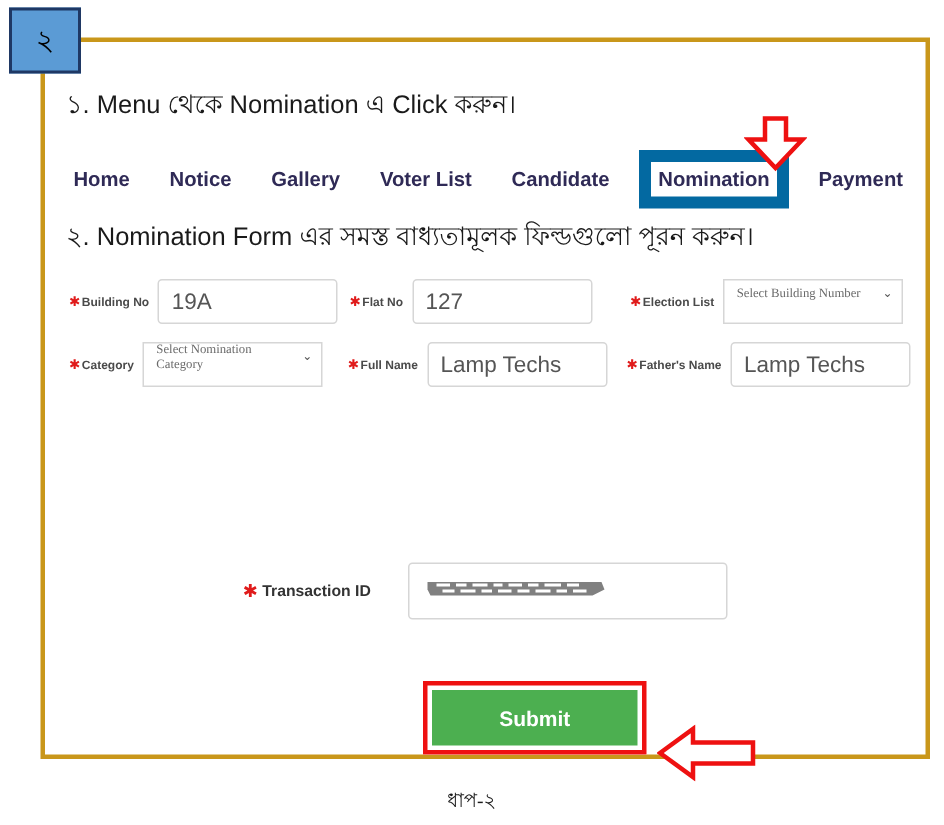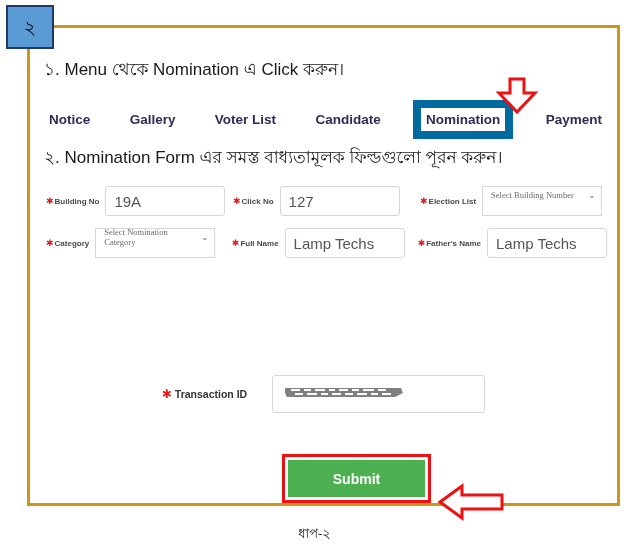--- a/index.html
+++ b/index.html
@@ -254,20 +254,21 @@
 
 <div id="step-badge">
   <span class="badge-num">২</span>
 </div>
 
 <div id="frame">
 
   <div class="instr" id="instr-1">১. Menu থেকে Nomination এ Click করুন।</div>
 
   <div id="nav-menu">
+    <div class="nav-item">Home</div>
     <div class="nav-item">Notice</div>
     <div class="nav-item">Gallery</div>
     <div class="nav-item">Voter List</div>
     <div class="nav-item">Candidate</div>
     <div class="nav-item highlight">Nomination</div>
     <div class="nav-item">Payment</div>
   </div>
 
   <svg id="arrow-down" viewBox="0 0 42 38" xmlns="http://www.w3.org/2000/svg">
     <polygon points="14,2 28,2 28,16 39,16 21,35 3,16 14,16" fill="#ffffff" stroke="#ee1111" stroke-width="3" stroke-linejoin="miter"></polygon>
@@ -279,21 +280,21 @@
     <div class="field-group">
       <span class="field-label">
         <span class="req-star">✱</span>
         <span>Building No</span>
       </span>
       <div class="text-input">19A</div>
     </div>
     <div class="field-group">
       <span class="field-label">
         <span class="req-star">✱</span>
-        <span>Click No</span>
+        <span>Flat No</span>
       </span>
       <div class="text-input">127</div>
     </div>
     <div class="field-group">
       <span class="field-label">
         <span class="req-star">✱</span>
         <span>Election List</span>
       </span>
       <div class="select-input">
         <span>Select Building Number</span>

